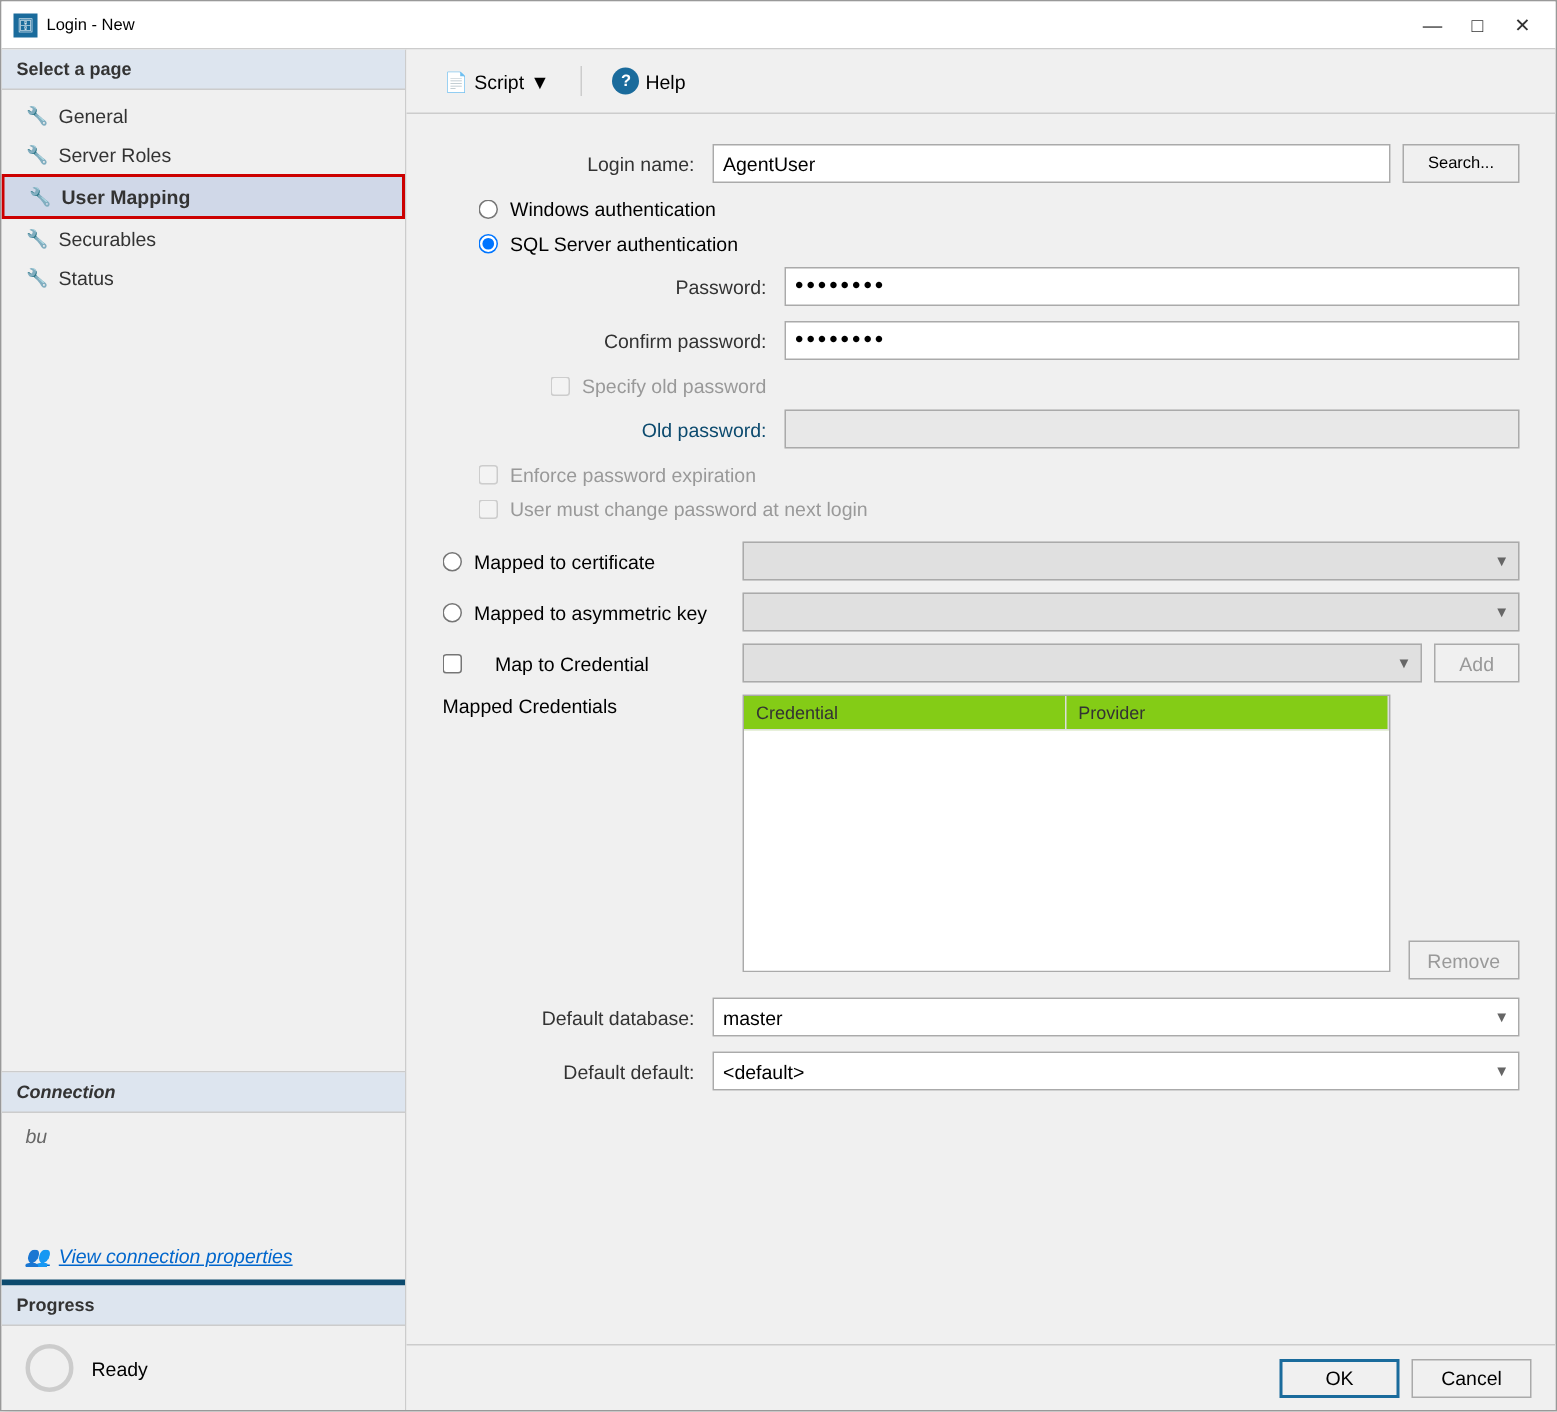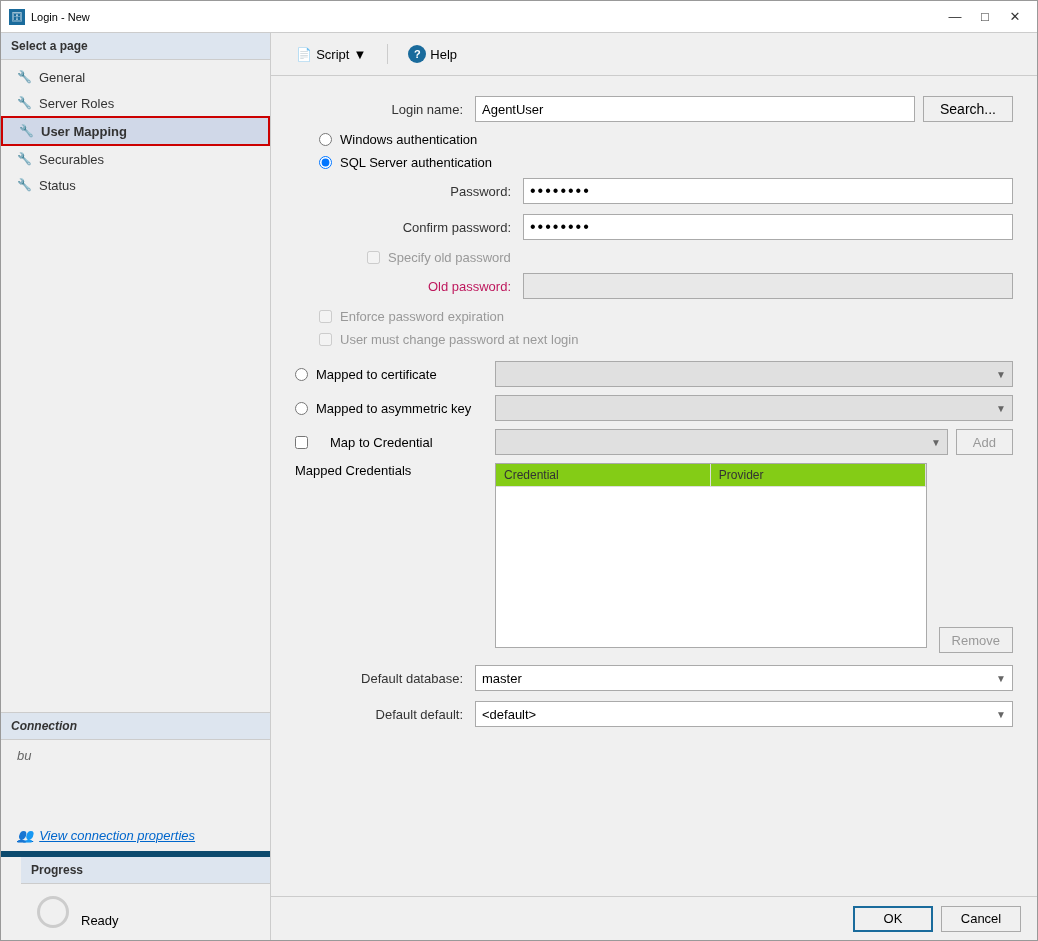--- a/index.html
+++ b/index.html
@@ -13,35 +13,35 @@
     .content-area { display: flex; flex: 1; overflow: hidden; }
     .sidebar { width: 270px; background: #f0f0f0; border-right: 1px solid #ccc; display: flex; flex-direction: column; }
     .sidebar-section-header { background: #dde5ef; padding: 6px 10px; font-weight: bold; font-size: 12px; color: #333; border-bottom: 1px solid #ccc; }
     .sidebar-nav { flex: 1; padding: 4px 0; }
     .sidebar-item { display: flex; align-items: center; padding: 5px 16px; cursor: pointer; color: #333; }
     .sidebar-item.active { background: #d0d8e8; font-weight: bold; border: 2px solid #cc0000; }
     .sidebar-item-icon { width: 16px; height: 16px; margin-right: 6px; display: inline-flex; align-items: center; justify-content: center; font-size: 12px; }
     .connection-section { border-top: 1px solid #ccc; font-style: italic; }
     .sidebar-content-area { padding: 8px 16px; min-height: 80px; font-size: 12px; color: #666; }
     .view-connection-link { color: #0066cc; text-decoration: underline; cursor: pointer; display: flex; align-items: center; gap: 6px; padding: 8px 16px; }
-    .progress-section { border-top: 6px solid #0c4a6e; padding-left: 20px; }
-    .progress-content { padding: 12px 16px; display: flex; align-items: flex-end; gap: 12px; }
+    .progress-section { border-top: 4px solid #0c4a6e; }
+    .progress-content { padding: 12px 16px; display: flex; align-items: center; gap: 12px; }
     .spinner { width: 32px; height: 32px; border: 3px solid #ccc; border-radius: 50%; }
     .main-panel { flex: 1; display: flex; flex-direction: column; background: #f0f0f0; }
     .toolbar { background: #f0f0f0; padding: 8px 16px; display: flex; align-items: center; gap: 8px; border-bottom: 1px solid #ccc; }
     .toolbar-btn { display: flex; align-items: center; gap: 4px; padding: 4px 8px; background: transparent; border: 1px solid transparent; cursor: pointer; font-size: 13px; }
     .toolbar-divider { width: 1px; height: 20px; background: #ccc; margin: 0 4px; }
     .help-btn { display: flex; align-items: center; gap: 4px; padding: 4px 8px; background: transparent; border: none; cursor: pointer; font-size: 13px; }
     .help-icon { width: 18px; height: 18px; background: #1a6b9c; border-radius: 50%; color: white; display: inline-flex; align-items: center; justify-content: center; font-size: 11px; font-weight: bold; }
     .form-area { flex: 1; padding: 20px 24px; overflow-y: auto; }
     .form-row { display: flex; align-items: center; margin-bottom: 10px; }
     .form-label { width: 180px; text-align: right; padding-right: 12px; color: #333; }
     .form-input { flex: 1; height: 26px; border: 1px solid #aaa; background: white; padding: 2px 6px; font-size: 13px; }
     .form-input:disabled { background: #e8e8e8; color: #999; }
-    .search-btn { height: 26px; padding: 0 16px; background: #f0f0f0; border: 1px solid #aaa; cursor: pointer; margin-left: 8px; font-size: 14px; }
+    .search-btn { height: 26px; padding: 0 16px; background: #f0f0f0; border: 1px solid #aaa; cursor: pointer; margin-left: 8px; font-size: 11px; }
     .search-btn:disabled { color: #999; }
     .radio-row { display: flex; align-items: center; margin-bottom: 8px; margin-left: 24px; }
     .radio-row input[type=radio] { margin-right: 8px; }
     .checkbox-row { display: flex; align-items: center; margin-bottom: 8px; }
     .checkbox-row input[type=checkbox] { margin-right: 8px; }
     .indented { margin-left: 48px; }
     .password-field { flex: 1; height: 26px; border: 1px solid #aaa; background: white; padding: 2px 6px; font-size: 16px; letter-spacing: 2px; }
     .dropdown { flex: 1; height: 26px; border: 1px solid #aaa; background: #e0e0e0; padding: 2px 6px; font-size: 13px; display: flex; align-items: center; justify-content: space-between; cursor: pointer; }
     .dropdown-enabled { background: white; cursor: pointer; }
     .dropdown-arrow { font-size: 10px; color: #666; }
@@ -161,21 +161,21 @@
           <span class="form-label">Confirm password:</span>
           <input class="password-field" type="password" value="12345678" style="">
         </div>
 
         <div class="checkbox-row indented" style="margin-left: 72px; margin-bottom: 8px;">
           <input type="checkbox" id="oldpwd" disabled="" style="">
           <label for="oldpwd" style="color: #999;">Specify old password</label>
         </div>
 
         <div class="form-row indented">
-          <span class="form-label" style="color: #be185d;">Old password:</span>
+          <span class="form-label" style="color: #0c4a6e;">Old password:</span>
           <input class="form-input" type="text" disabled="" style="">
         </div>
 
 
         <div class="checkbox-row" style="margin-left: 24px; margin-bottom: 8px;">
           <input type="checkbox" id="enforceexp" disabled="" style="">
           <label for="enforceexp" style="color:#999;">Enforce password expiration</label>
         </div>
 
         <div class="checkbox-row" style="margin-left: 24px; margin-bottom: 14px;">

